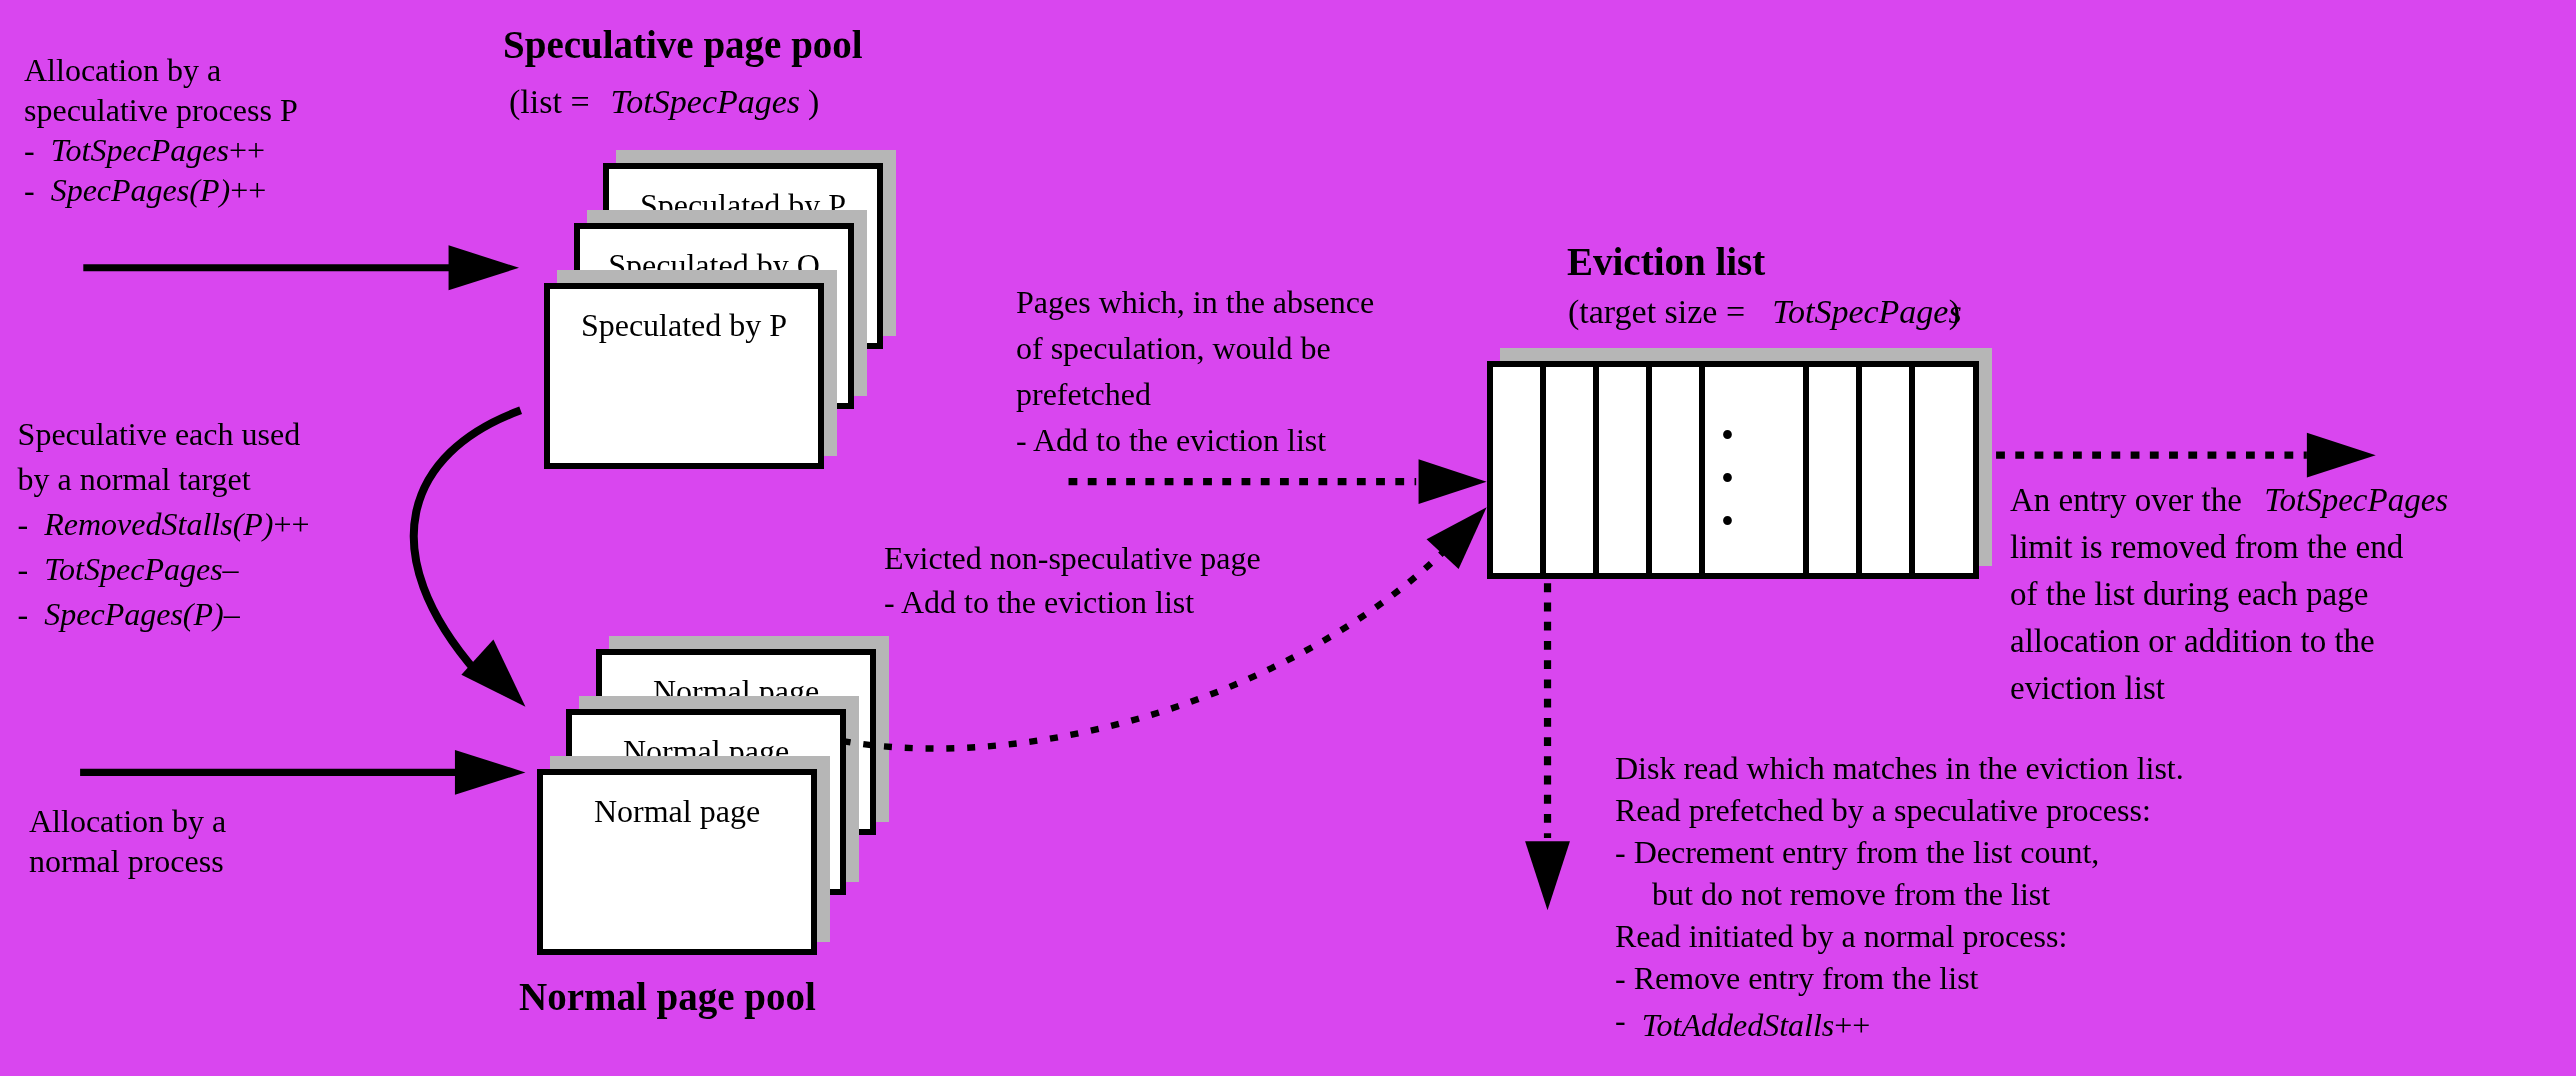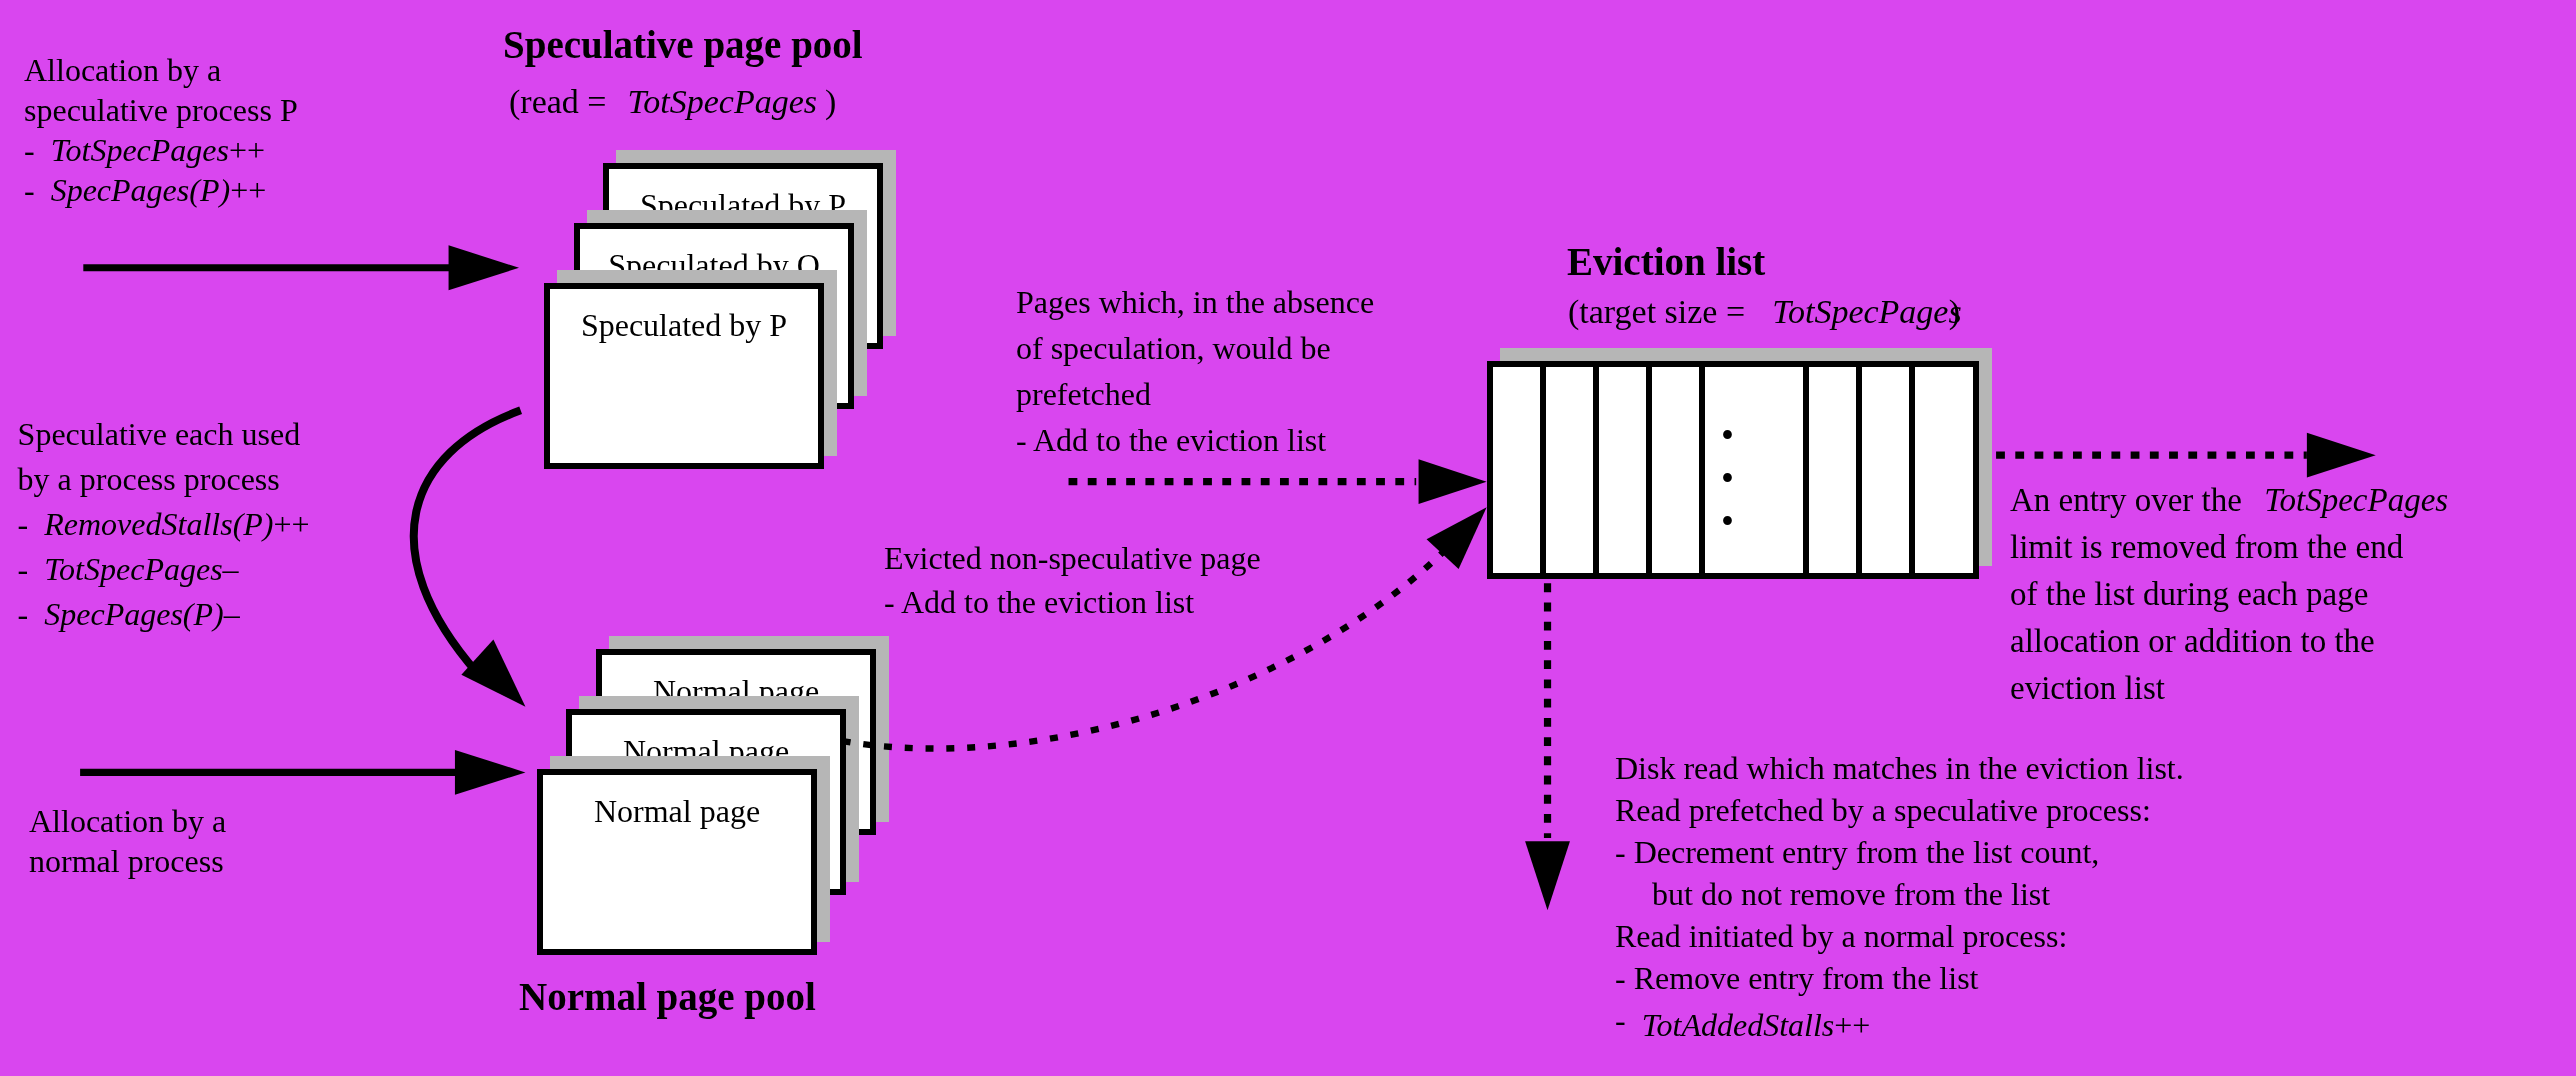--- a/index.html
+++ b/index.html
@@ -79,38 +79,38 @@
 
   <div class="txt body" style="left:24px;top:50px;line-height:40px;">
     <span class="line">Allocation by a</span>
     <span class="line">speculative process P</span>
     <span class="line"><span>-</span>&nbsp; <span class="it">TotSpecPages</span><span>++</span></span>
     <span class="line"><span>-</span>&nbsp; <span class="it">SpecPages(P)</span><span>++</span></span>
   </div>
 
   <div class="txt ttl" style="left:503px;top:22.4px;">Speculative page pool</div>
   <div class="txt sub" style="left:509px;top:83px;">
-    <span>(read =</span><span class="it" style="margin-left:21px;">TotSpecPages</span><span style="margin-left:8px;">)</span>
+    <span>(list =</span><span class="it" style="margin-left:21px;">TotSpecPages</span><span style="margin-left:8px;">)</span>
   </div>
 
   <div>
     <div class="card z1" style="left:603px;top:163px;">
       <span class="lbl">Speculated by P</span>
     </div>
     <div class="card z2" style="left:574px;top:223px;">
       <span class="lbl">Speculated by Q</span>
     </div>
     <div class="card z3" style="left:544px;top:283px;">
       <span class="lbl">Speculated by P</span>
     </div>
   </div>
 
   <div class="txt body" style="left:17.6px;top:412px;line-height:45px;">
     <span class="line">Speculative each used</span>
-    <span class="line">by a process process</span>
+    <span class="line">by a normal target</span>
     <span class="line"><span>-</span>&nbsp; <span class="it">RemovedStalls(P)</span><span>++</span></span>
     <span class="line"><span>-</span>&nbsp; <span class="it">TotSpecPages</span><span>–</span></span>
     <span class="line"><span>-</span>&nbsp; <span class="it">SpecPages(P)</span><span>–</span></span>
   </div>
 
   <div class="txt body" style="left:29px;top:801px;line-height:40px;">
     <span class="line">Allocation by a</span>
     <span class="line">normal process</span>
   </div>
 

